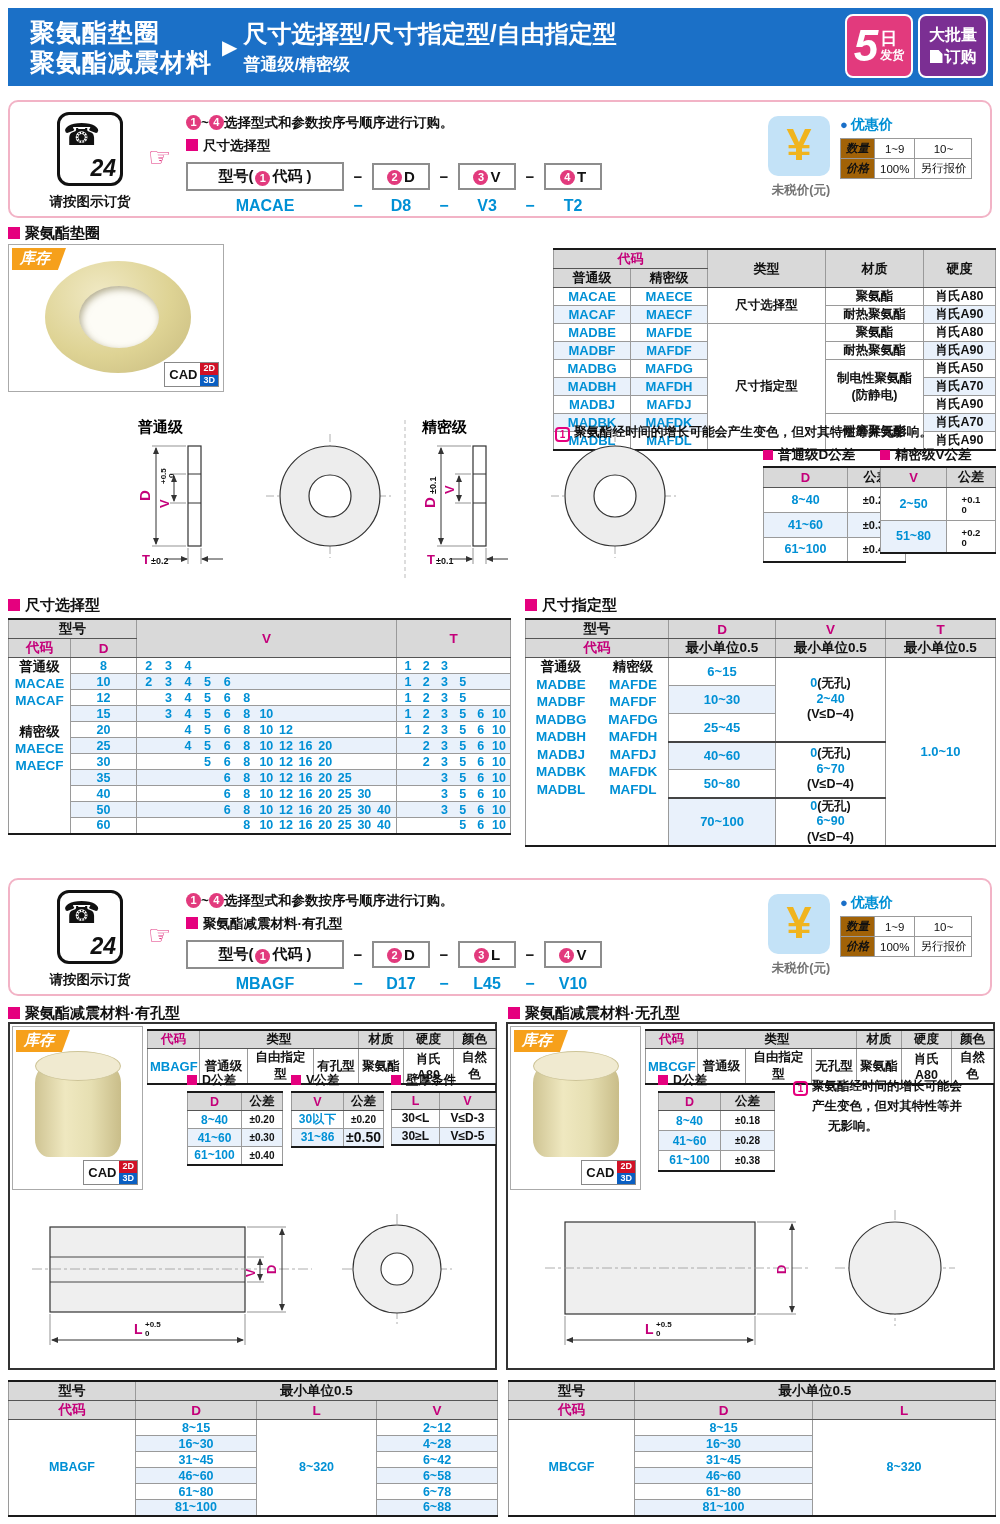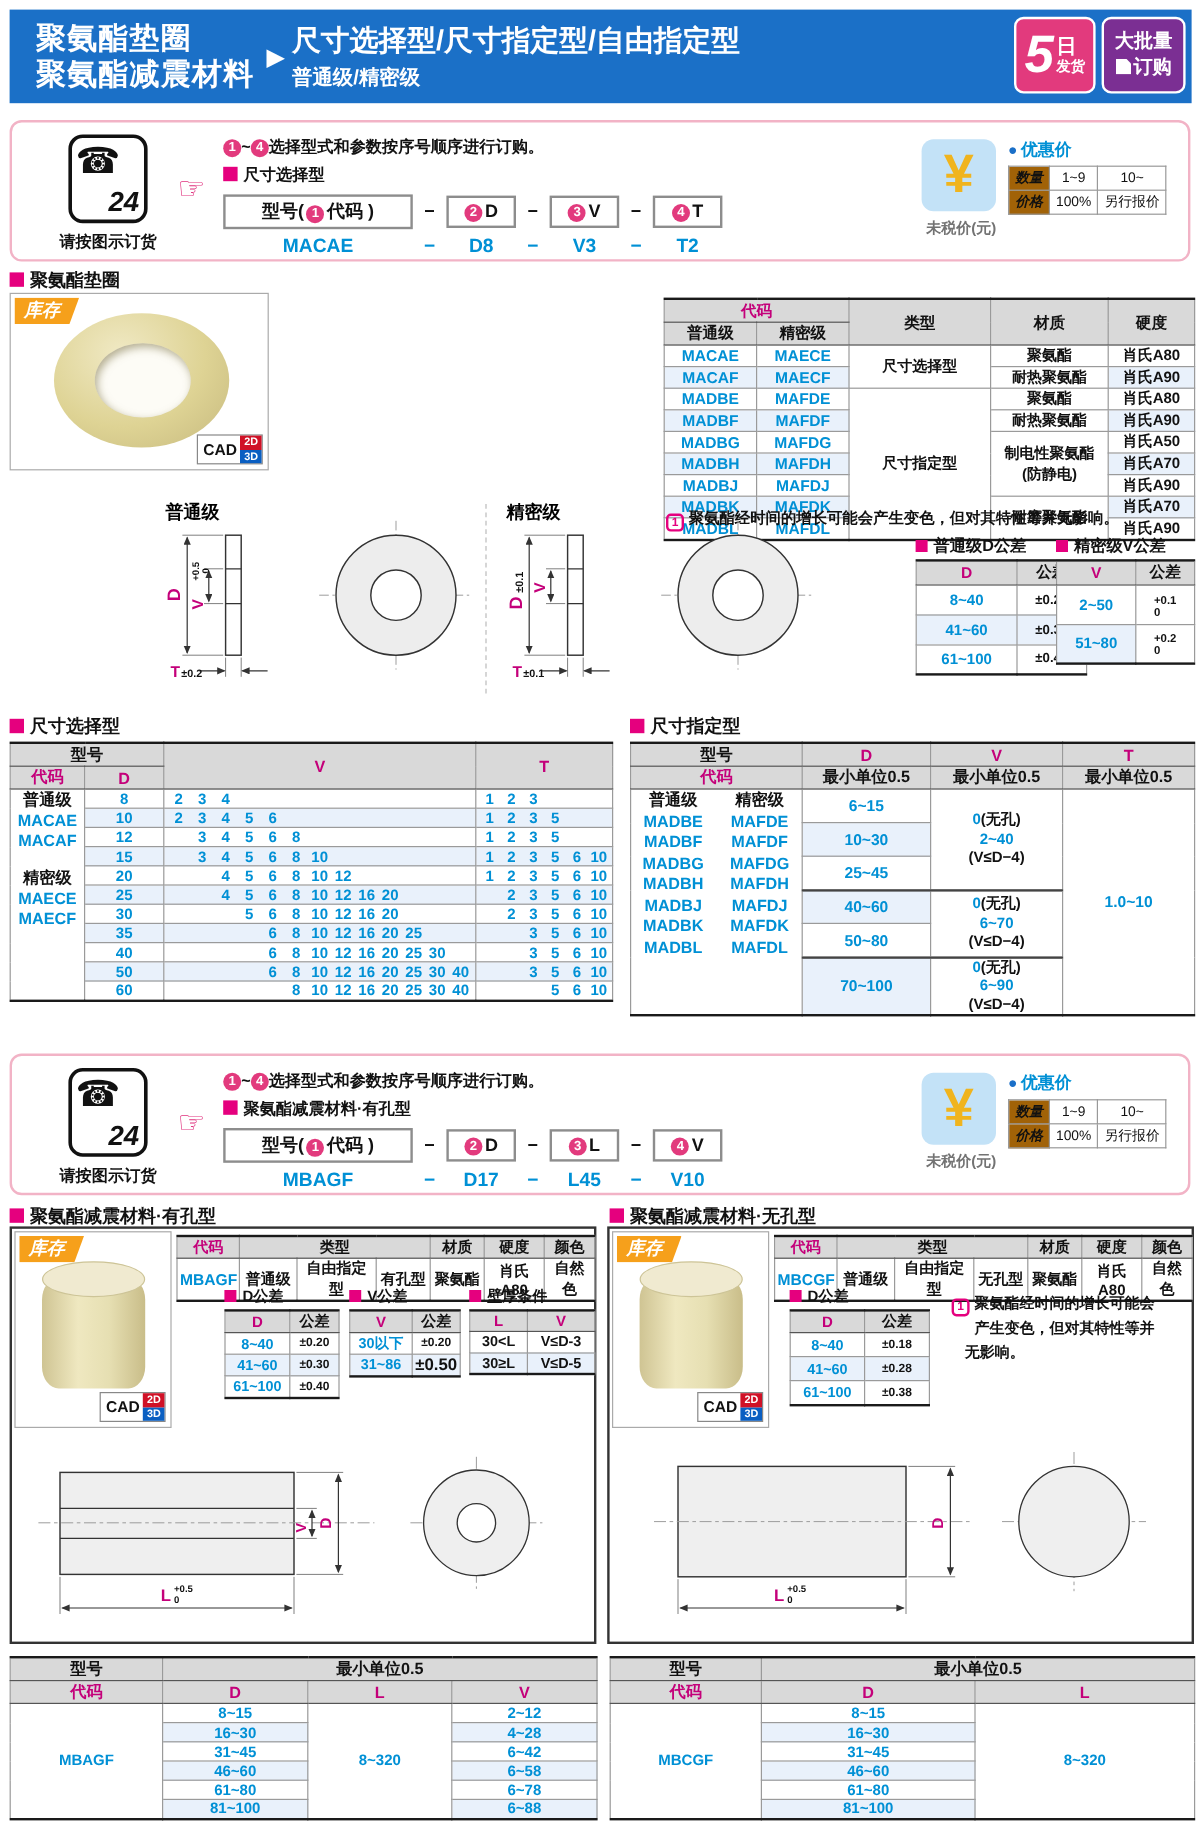--- a/index.html
+++ b/index.html
@@ -1204,21 +1204,21 @@
           <tr style="height:20px">
               <td class="rng">61~100</td>
               <td style="font-size:10px">±0.38</td>
             </tr>
         </tbody>
       </table>
     </div>
     <div class="dnote" style="left:285px;top:52px;width:200px">
       <span class="nico">1</span><span>聚氨酯经时间的增长可能会</span><br>
       <span style="margin-left:19px">产生变色，但对其特性等并</span><br>
-      <span style="margin-left:11px">无影响。</span>
+      <span style="margin-left:35px">无影响。</span>
     </div>
     <svg class="dsvg" width="483" height="165" viewBox="0 0 483 165">
       <rect x="55" y="20" width="190" height="92" fill="#efefef" stroke="#333" stroke-width="1.2"></rect>
       <line x1="35" y1="66" x2="300" y2="66" stroke="#999" stroke-width=".8" stroke-dasharray="10 3 3 3"></line>
       <line x1="247" y1="20" x2="286" y2="20" stroke="#666" stroke-width=".7"></line>
         <line x1="247" y1="112" x2="286" y2="112" stroke="#666" stroke-width=".7"></line>
       <line x1="282" y1="22" x2="282" y2="110" stroke="#333" marker-start="url(#ar)" marker-end="url(#ar)"></line>
       <text transform="rotate(-90 276 72)" x="276" y="72" font-size="13" class="dimtxt">D</text>
       <line x1="55" y1="114" x2="55" y2="143" stroke="#666" stroke-width=".7"></line>
         <line x1="245" y1="114" x2="245" y2="143" stroke="#666" stroke-width=".7"></line>

